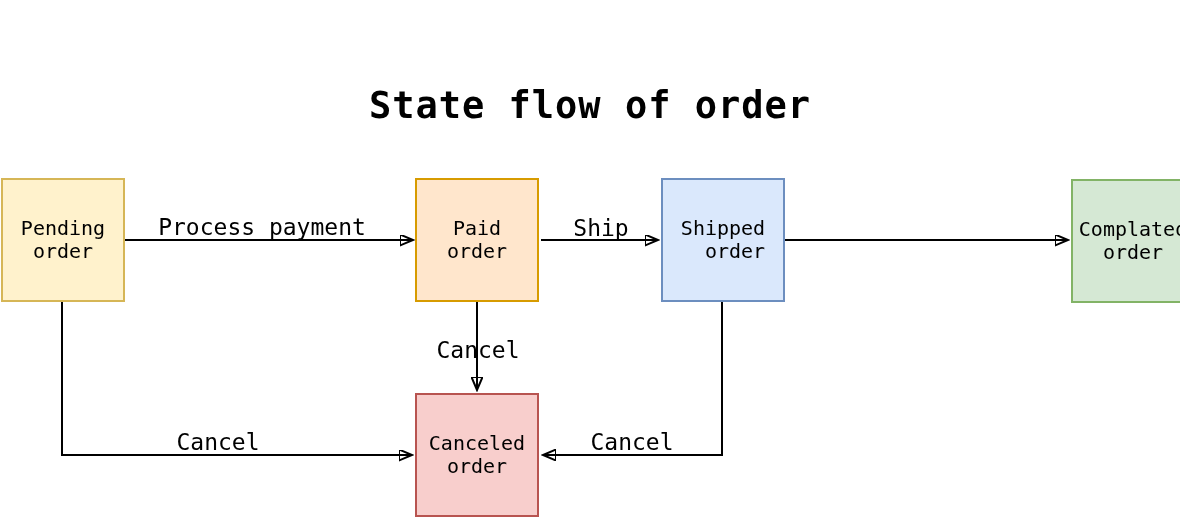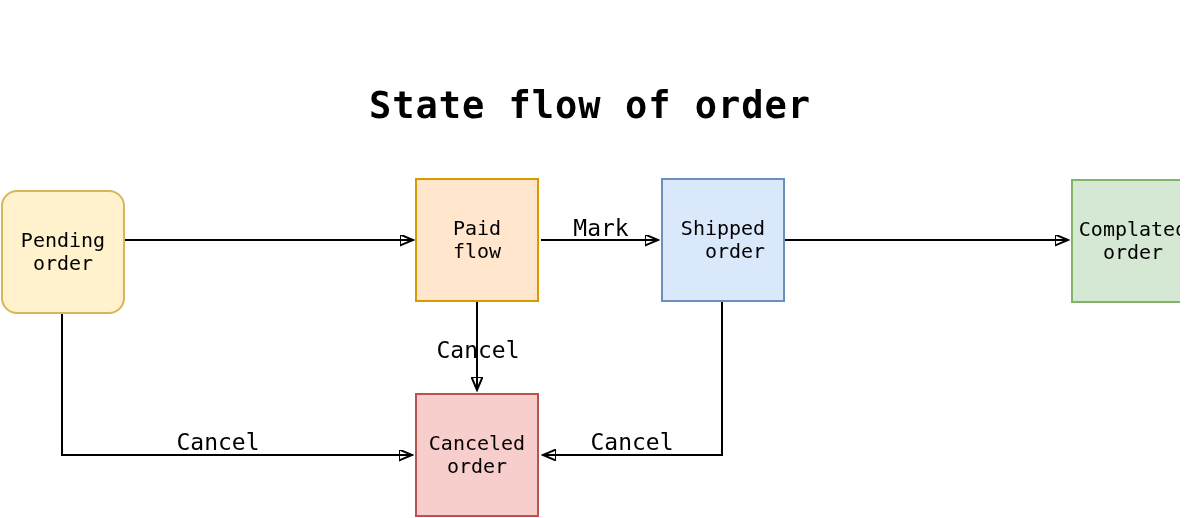--- a/index.html
+++ b/index.html
@@ -46,21 +46,21 @@
     box-sizing: border-box;
     border: 2px solid #999999;
     display: flex;
     align-items: center;
     justify-content: center;
     text-align: center;
     font-size: 20px;
     line-height: 23px;
     white-space: pre-line;
   }
-  .node-pending   { left: 1px;    top: 190px; border-radius: 16px; }
+  .node-pending   { left: 1px;    top: 178px; }
   .node-paid      { left: 415px;  top: 178px; }
   .node-shipped   { left: 661px;  top: 178px; text-align: right; }
   .node-complated { left: 1071px; top: 179px; align-items: center; }
   .node-canceled  { left: 415px;  top: 393px; justify-content: center; }
   .edge-label {
     position: absolute;
     transform: translate(-50%, -50%);
     font-size: 23px;
     line-height: 26px;
     white-space: nowrap;
@@ -95,39 +95,40 @@
 
   <div class="node node-pending" title="Pending
 order" style="background-color: rgb(255, 242, 204); border-color: rgb(214, 182, 86);">
     <span>Pending
 order</span>
   </div>
 
   <div class="node node-paid" title="Paid
 order" style="background-color: rgb(255, 230, 204); border-color: rgb(215, 155, 0);">
     <span>Paid
-flow</span>
+order</span>
   </div>
 
   <div class="node node-shipped" title="Shipped
 order" style="background-color: rgb(218, 232, 252); border-color: rgb(108, 142, 191);">
     <span>Shipped
 order</span>
   </div>
 
   <div class="node node-complated" title="Complated
 order" style="background-color: rgb(213, 232, 212); border-color: rgb(130, 179, 102);">
     <span>Complated
 order</span>
   </div>
 
   <div class="node node-canceled" title="Canceled
 order" style="background-color: rgb(248, 206, 204); border-color: rgb(184, 84, 80);">
     <span>Canceled
 order</span>
   </div>
 
-  <div class="edge-label lbl-ship">Mark</div>
+  <div class="edge-label lbl-process-payment">Process payment</div>
+  <div class="edge-label lbl-ship">Ship</div>
   <div class="edge-label lbl-cancel-mid">Cancel</div>
   <div class="edge-label lbl-cancel-left">Cancel</div>
   <div class="edge-label lbl-cancel-right">Cancel</div>
 
 </div>
 
 </body></html>

